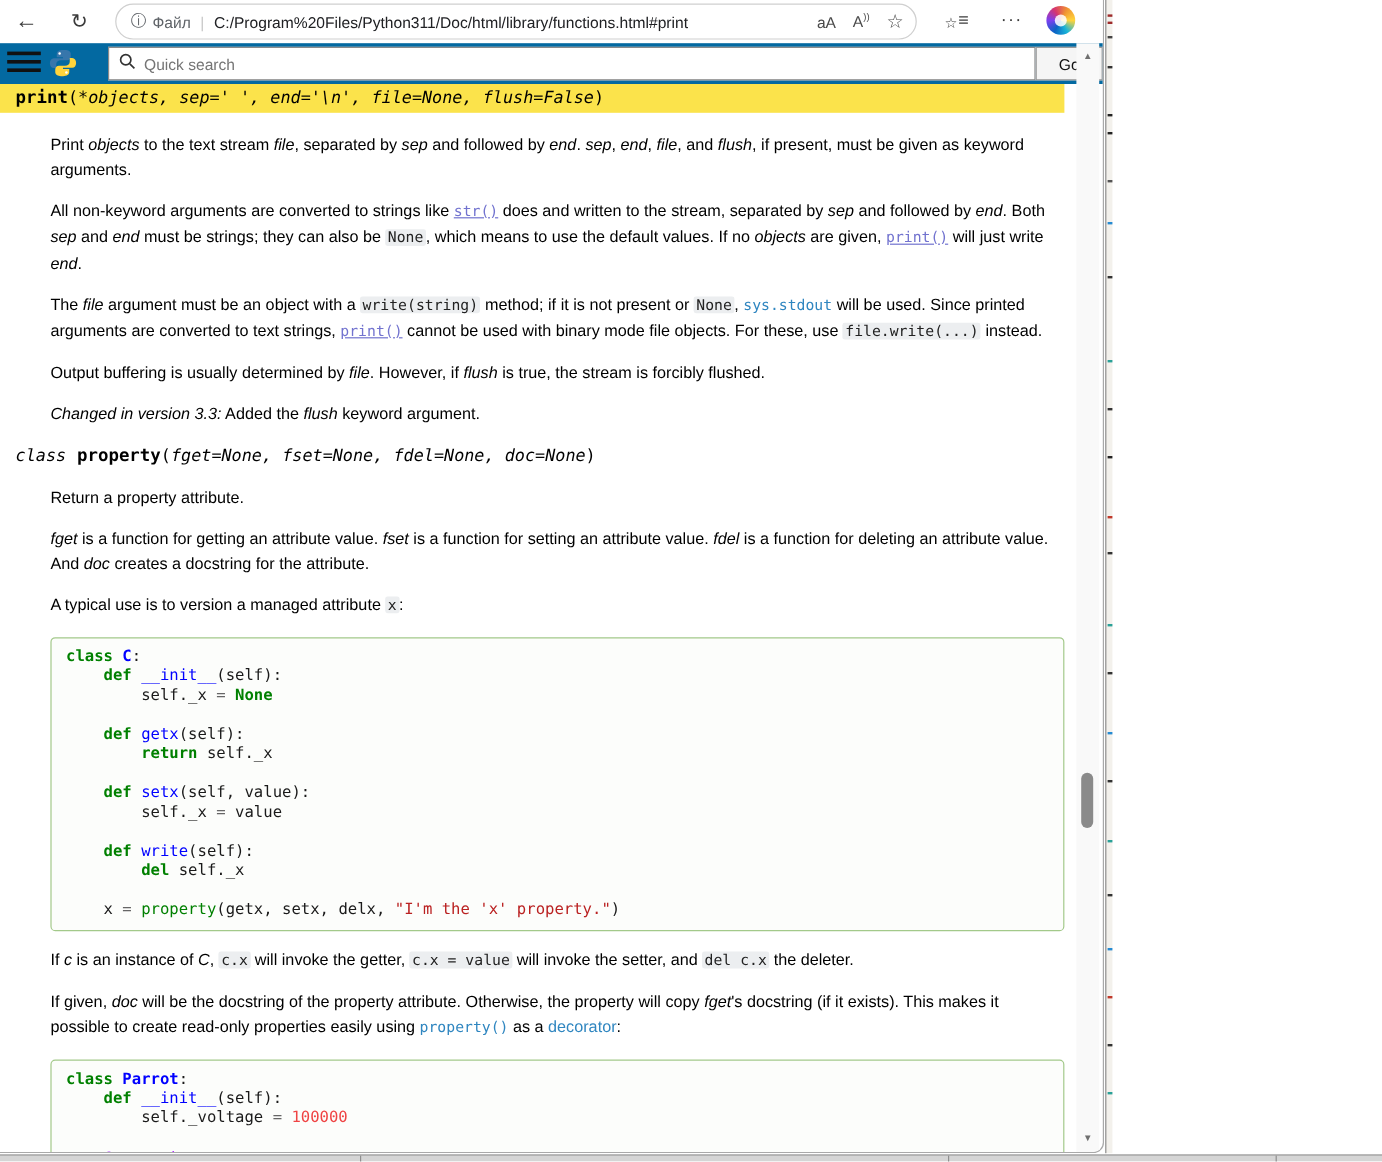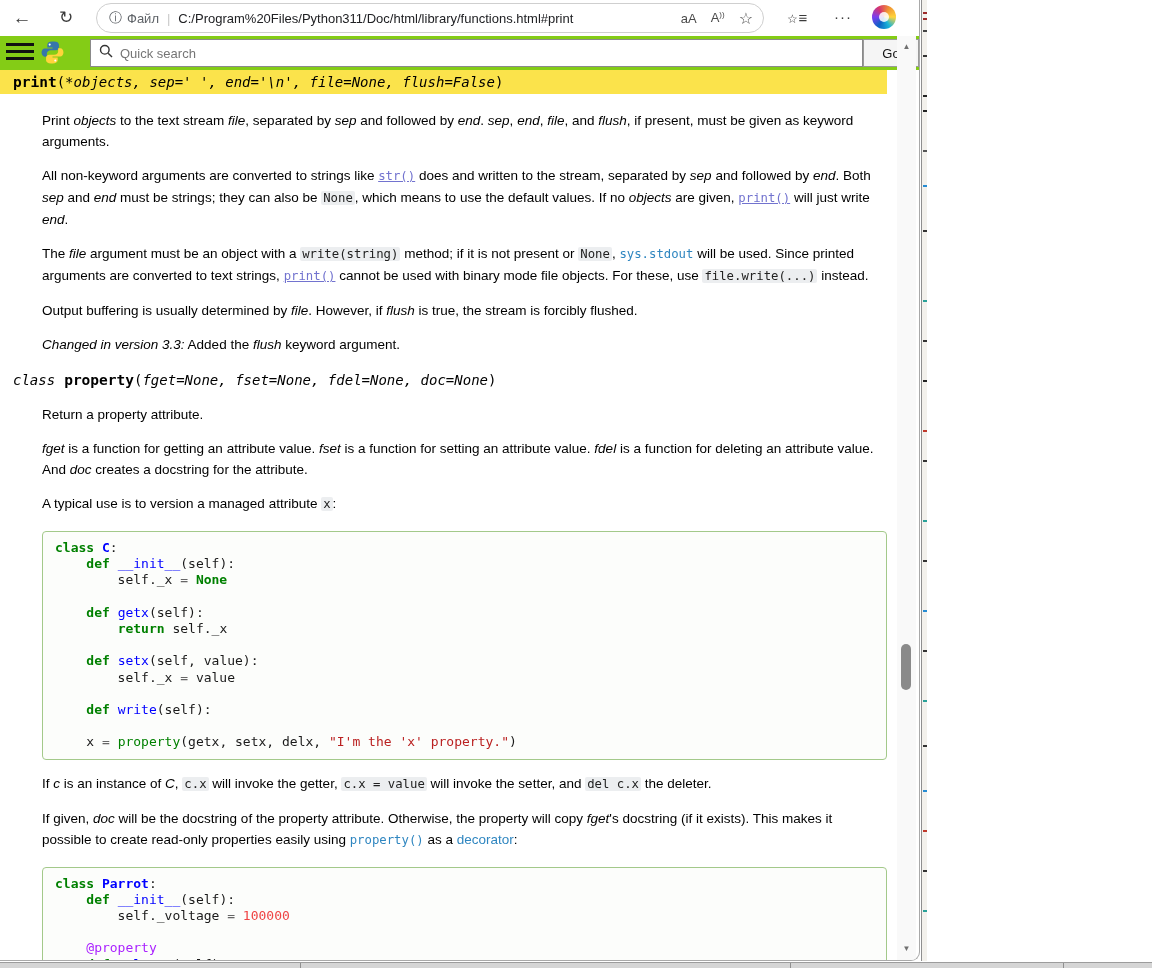--- a/index.html
+++ b/index.html
@@ -28,21 +28,21 @@
   .chrome-icon { position:absolute; top:6px; width:26px; height:24px; text-align:center; color:#3b3b3b; cursor:pointer; }
   .collections { left:790px; font-size:15px; line-height:24px; }
   .collections .mini-star { position:absolute; left:-3px; top:1px; font-size:12px; }
   .more-dots { left:830px; font-size:15px; letter-spacing:1px; line-height:22px; }
   .copilot { position:absolute; left:872px; top:5px; width:24px; height:24px; border-radius:50%;
     background: conic-gradient(from 210deg, #0b63c4, #7a3ff0, #d6356e, #f09433, #ffd43b, #19b5d8, #0b63c4); }
   .copilot::after { content:""; position:absolute; left:7px; top:7px; width:10px; height:10px; border-radius:50%;
     background:#fff; opacity:.85; }
 
   
-  .search-row { position:relative; height:34px; background:#84cc16; }
+  .search-row { position:relative; height:34px; background:#0369a1; }
   .hamburger { position:absolute; left:6px; top:7px; width:28px; height:20px; cursor:pointer; background:transparent; border:none; }
   .hamburger span { display:block; height:3px; background:#111; margin-bottom:4px; }
   .py-logo { position:absolute; left:40px; top:4px; width:25px; height:25px; }
   .search-box { position:absolute; left:90px; top:3px; width:773px; height:28px; border:1px solid #8a8a8a;
     background:#fff; display:flex; align-items:center; padding-left:8px; }
   .search-box input { border:none; outline:none; flex:1; font-size:13px; color:#333; margin-left:7px;
     font-family:"Liberation Sans", sans-serif; background:transparent; }
   .go-btn { position:absolute; left:863px; top:3px; width:56px; height:28px; border:1px solid #9a9a9a;
     background:#f5f5f5; font-size:13px; color:#111; cursor:pointer; font-family:"Liberation Sans", sans-serif; }
 
@@ -173,20 +173,21 @@
               <div class="code-line"><span class="tok-t">    </span><span class="tok-k">def</span><span class="tok-t"> </span><span class="tok-nf">__init__</span><span class="tok-t">(self):</span></div>
               <div class="code-line"><span class="tok-t">        self._x </span><span class="tok-o">=</span><span class="tok-t"> </span><span class="tok-kc">None</span></div>
               <div class="code-line">&nbsp;</div>
               <div class="code-line"><span class="tok-t">    </span><span class="tok-k">def</span><span class="tok-t"> </span><span class="tok-nf">getx</span><span class="tok-t">(self):</span></div>
               <div class="code-line"><span class="tok-t">        </span><span class="tok-k">return</span><span class="tok-t"> self._x</span></div>
               <div class="code-line">&nbsp;</div>
               <div class="code-line"><span class="tok-t">    </span><span class="tok-k">def</span><span class="tok-t"> </span><span class="tok-nf">setx</span><span class="tok-t">(self, value):</span></div>
               <div class="code-line"><span class="tok-t">        self._x </span><span class="tok-o">=</span><span class="tok-t"> value</span></div>
               <div class="code-line">&nbsp;</div>
               <div class="code-line"><span class="tok-t">    </span><span class="tok-k">def</span><span class="tok-t"> </span><span class="tok-nf">write</span><span class="tok-t">(self):</span></div>
+              <div class="code-line"><span class="tok-t">        </span><span class="tok-k">del</span><span class="tok-t"> self._x</span></div>
               <div class="code-line">&nbsp;</div>
               <div class="code-line"><span class="tok-t">    x </span><span class="tok-o">=</span><span class="tok-t"> </span><span class="tok-nb">property</span><span class="tok-t">(getx, setx, delx, </span><span class="tok-s">"I'm the 'x' property."</span><span class="tok-t">)</span></div>
             </div>
 
           <p><span class="seg-p">If </span><span class="seg-i">c</span><span class="seg-p"> is an instance of </span><span class="seg-i">C</span><span class="seg-p">, </span><span class="seg-c">c.x</span><span class="seg-p"> will invoke the getter, </span><span class="seg-c">c.x = value</span><span class="seg-p"> will invoke the setter, and </span><span class="seg-c">del c.x</span><span class="seg-p"> the deleter.</span></p>
           <p><span class="seg-p">If given, </span><span class="seg-i">doc</span><span class="seg-p"> will be the docstring of the property attribute. Otherwise, the property will copy </span><span class="seg-i">fget</span><span class="seg-p">'s docstring (if it exists). This makes it possible to create read-only properties easily using </span><span class="seg-cl">property()</span><span class="seg-p"> as a </span><span class="seg-l">decorator</span><span class="seg-p">:</span></p>
 
           <div class="codeblock">
               <div class="code-line"><span class="tok-k">class</span><span class="tok-t"> </span><span class="tok-nc">Parrot</span><span class="tok-t">:</span></div>
               <div class="code-line"><span class="tok-t">    </span><span class="tok-k">def</span><span class="tok-t"> </span><span class="tok-nf">__init__</span><span class="tok-t">(self):</span></div>

